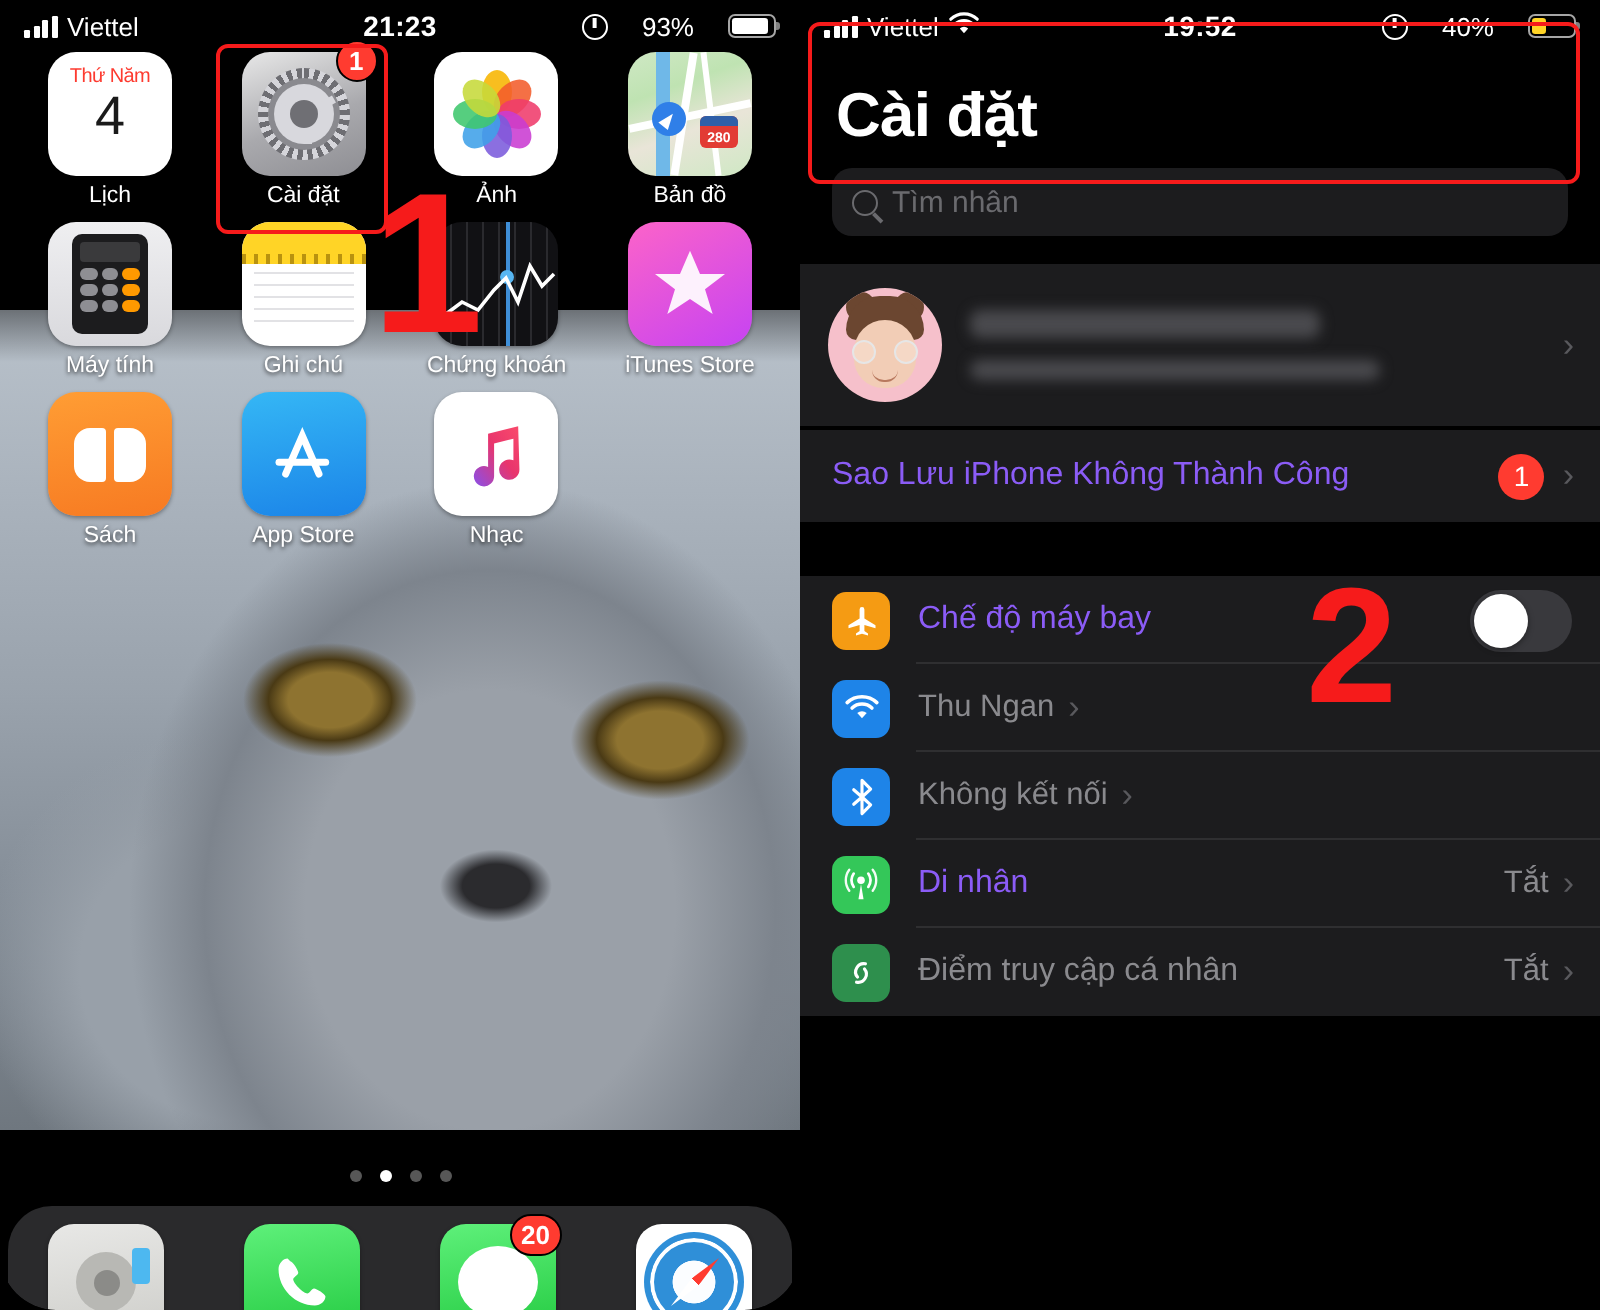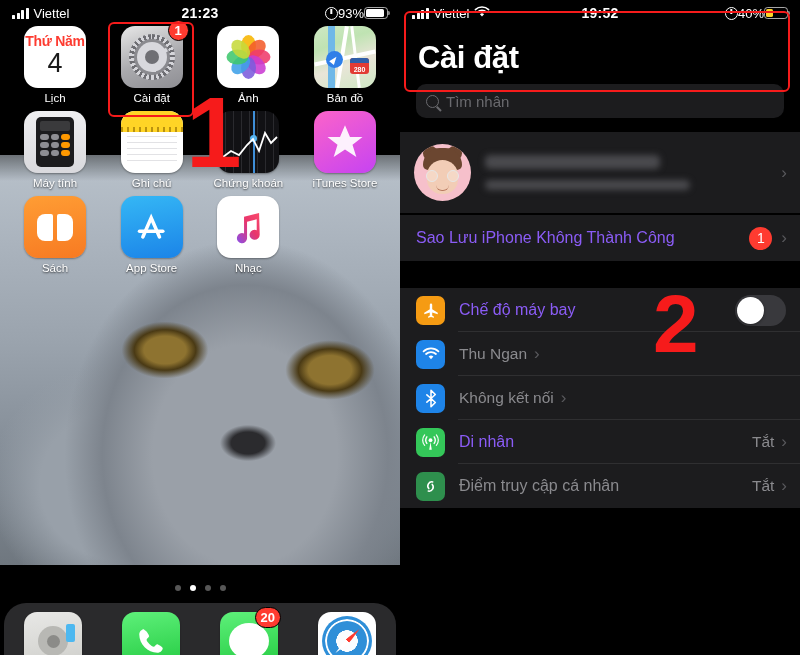--- a/index.html
+++ b/index.html
@@ -5,37 +5,37 @@
   * { box-sizing: border-box; margin: 0; padding: 0; }
   html, body {
     width: 800px; height: 655px;
     background: #000;
     font-family: "Liberation Sans", sans-serif;
     overflow: hidden;
   }
   .screen { position: relative; width: 800px; height: 655px; display: flex; }
 
   
-  .panel { position: relative; width: 400px; height: 655px; background: #000; overflow: hidden; }
+  .panel { position: relative; width: 400px; height: 655px; background: #000; overflow: hidden; border-radius: 28px; }
   .panel-right { background: #000; }
 
   
   .statusbar {
     position: relative; height: 26px; width: 100%;
     display: flex; align-items: center;
     color: #fff; font-size: 13px; font-weight: bold;
     padding: 0 12px;
   }
   .sb-left { display: flex; align-items: center; gap: 5px; }
   .sb-center {
     position: absolute; left: 0; right: 0; top: 0; height: 26px;
     display: flex; align-items: center; justify-content: center;
     font-size: 14px; font-weight: bold; letter-spacing: .2px;
   }
-  .sb-right { margin-left: auto; display: flex; align-items: center; gap: 0; z-index: 2; }
+  .sb-right { margin-left: auto; display: flex; align-items: center; gap: 17px; z-index: 2; }
   .sig-bars { display: flex; align-items: flex-end; gap: 1.5px; height: 11px; }
   .sig-bars i { display: block; width: 3px; background: #fff; border-radius: .6px; }
   .sig-bars i:nth-child(1) { height: 4px; }
   .sig-bars i:nth-child(2) { height: 6px; }
   .sig-bars i:nth-child(3) { height: 8.5px; }
   .sig-bars i:nth-child(4) { height: 11px; }
   .carrier { font-size: 13px; font-weight: normal; }
   .wifi-glyph { display:inline-block; }
   .lock-rot { width: 13px; height: 13px; border: 1.4px solid #fff; border-radius: 50%; position: relative; }
   .lock-rot::after {
@@ -90,21 +90,21 @@
   }
   .badge {
     position: absolute; top: -6px; right: 4px; min-width: 21px; height: 21px;
     border-radius: 11px; background: #ff3b30; color: #fff;
     font-size: 13px; font-weight: bold; display: flex; align-items: center;
     justify-content: center; padding: 0 5px; border: 1.5px solid #000; z-index: 4;
   }
 
   
   .ic-calendar { background: #fff; display: flex; flex-direction: column; align-items: center; }
-  .ic-calendar .cal-day { color: #fd3b30; font-size: 14px; font-weight: bold; margin-top: 7px; letter-spacing: -.3px; }
+  .ic-calendar .cal-day { color: #fd3b30; font-size: 10px; font-weight: normal; margin-top: 7px; letter-spacing: -.3px; }
   .ic-calendar .cal-num { color: #1a1a1a; font-size: 27px; line-height: 1; margin-top: 1px; font-weight: 300; }
   .ic-settings {
     background: linear-gradient(160deg, #e8e8e8, #a9a9ad 55%, #8e8e93);
     display: flex; align-items: center; justify-content: center;
   }
   .gear { width: 46px; height: 46px; position: relative; }
   .gear .teeth {
     position: absolute; inset: 0; border-radius: 50%;
     background: repeating-conic-gradient(#6e6e73 0deg 7deg, #d5d5da 7deg 14deg);
   }

